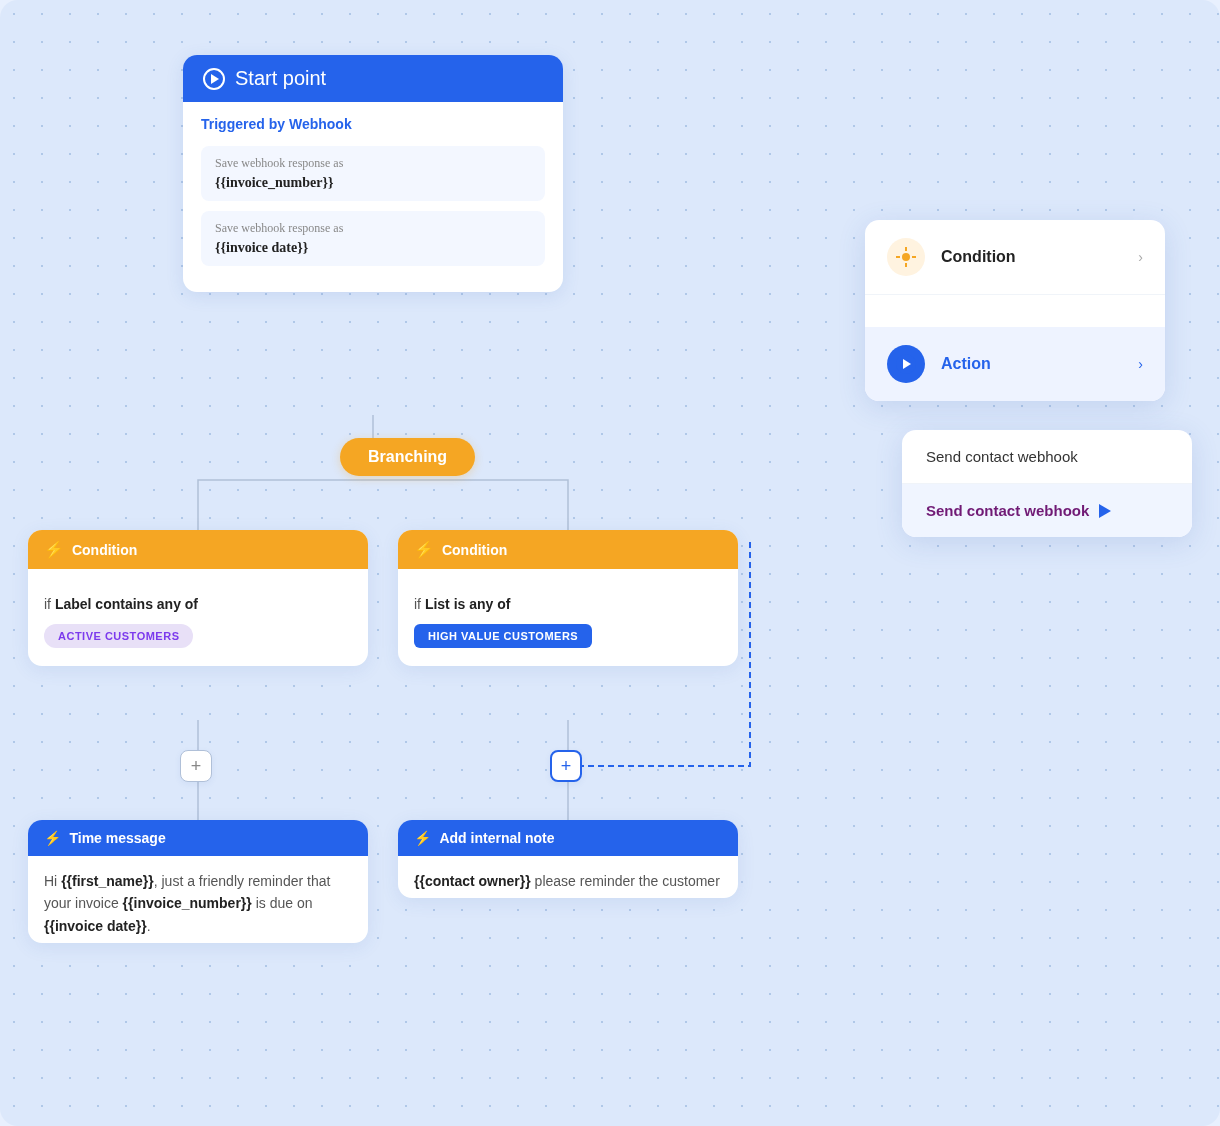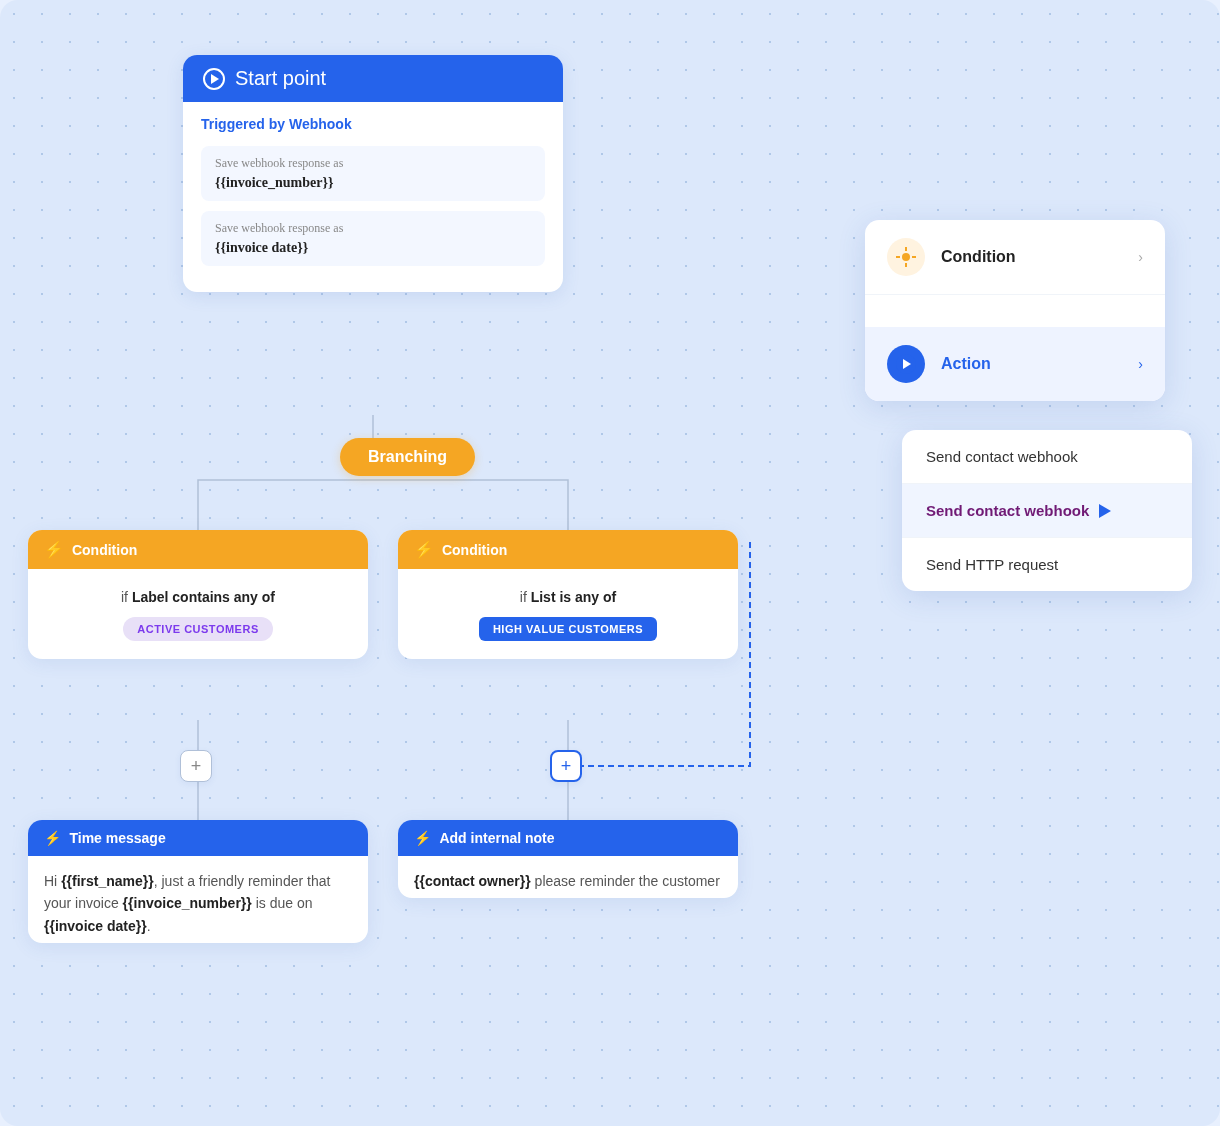--- a/index.html
+++ b/index.html
@@ -123,22 +123,21 @@
       font-weight: 600;
       padding: 10px 16px;
       display: flex;
       align-items: center;
       gap: 8px;
     }
     .condition-icon {
       font-size: 16px;
     }
     .condition-body {
-      padding: 20px 16px 18px;
-      text-align: center;
+      padding: 27px 16px 18px;
     }
     .condition-text {
       font-size: 14px;
       color: #555;
       margin-bottom: 12px;
     }
     .condition-text strong {
       color: #222;
       font-weight: 700;
     }
@@ -463,18 +462,15 @@
   </div>
 
   <div class="submenu-panel">
     <div class="submenu-item">
       <span>Send contact webhook</span>
     </div>
     <div class="submenu-item active">
       <span>Send contact webhook</span>
       <span class="cursor-arrow"></span>
     </div>
-    <div class="submenu-item">
-      <span>Send HTTP request</span>
-    </div>
   </div>
 
 </div>
 
 </body></html>

